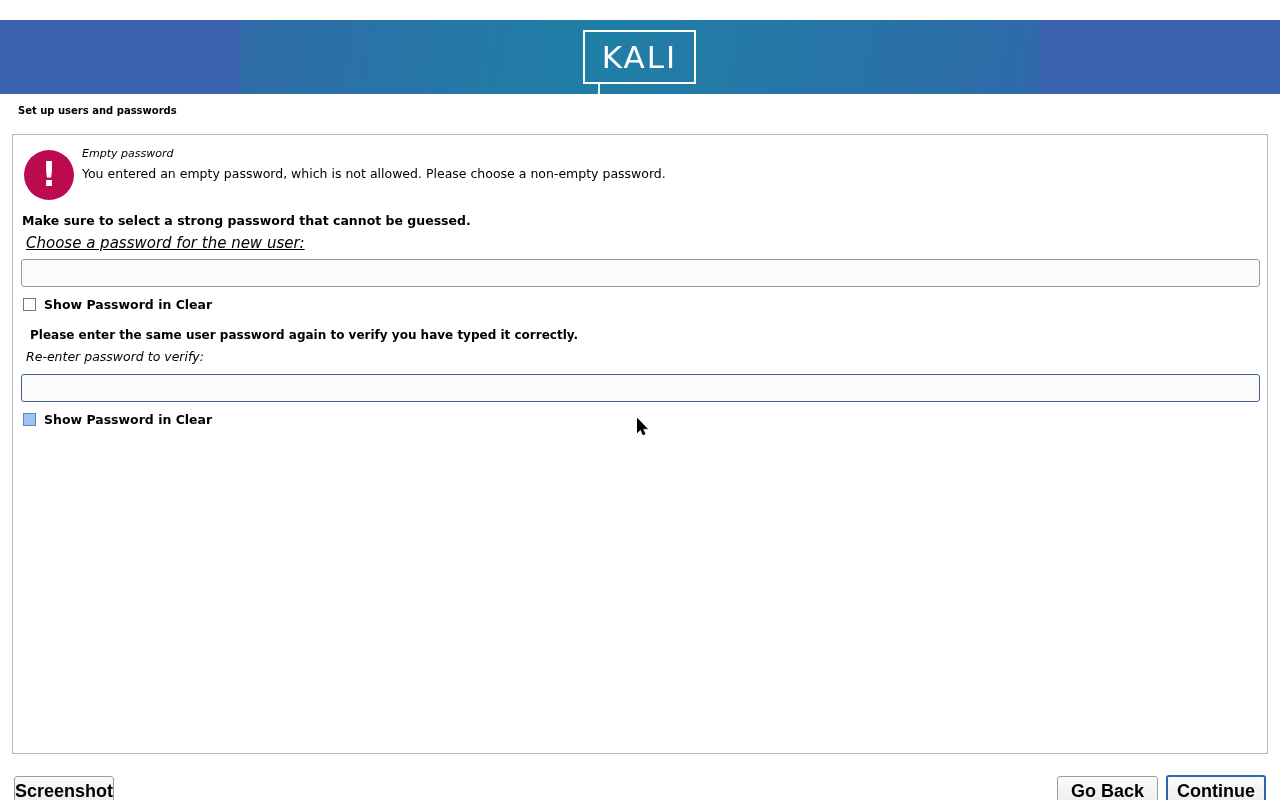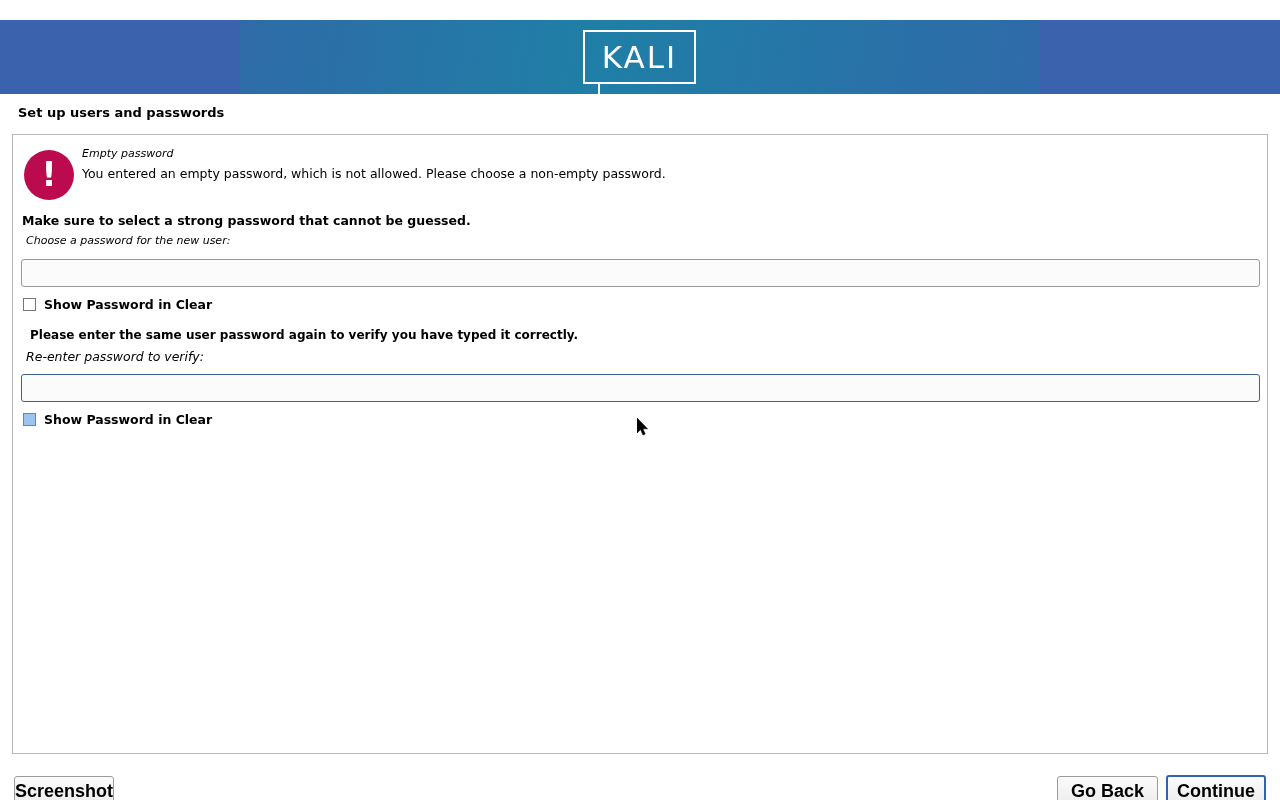--- a/index.html
+++ b/index.html
@@ -70,21 +70,21 @@
     width: 2px;
     height: 12px;
     background: #ffffff;
   }
 
   
   .page-title {
     position: absolute;
     left: 18px;
     top: 85px;
-    font-size: 13px;
+    font-size: 10px;
     font-weight: bold;
     color: #000000;
   }
 
   
   .frame {
     position: absolute;
     left: 12px;
     top: 114px;
     width: 1256px;
@@ -139,23 +139,24 @@
     left: 9px;
     top: 78px;
     font-size: 12.5px;
     font-weight: bold;
     color: #000000;
   }
   .label-italic-1 {
     position: absolute;
     left: 13px;
     top: 99px;
-    font-size: 11px;
+    font-size: 15px;
     font-style: italic;
     color: #000000;
+    text-decoration: underline;
   }
   .pwd-input-1 {
     position: absolute;
     left: 8px;
     top: 124px;
     width: 1239px;
     height: 28px;
     border: 1px solid #9a9a9a;
     border-radius: 3px;
     background: #fbfbfb;

